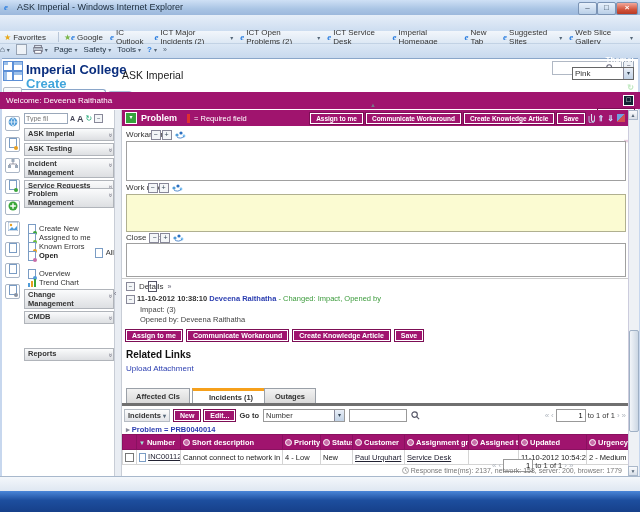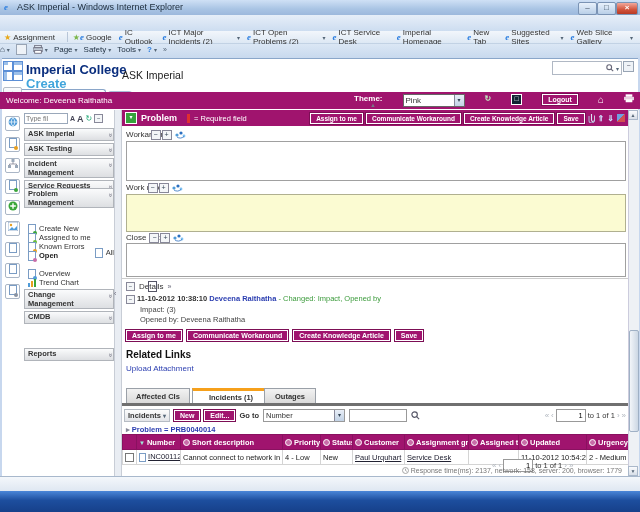--- a/index.html
+++ b/index.html
@@ -63,21 +63,21 @@
   .page-edge{top:58px;width:2px;height:418px;background:#c7d7ee;}
   .logo1{left:26px;top:62px;font-size:13px;font-weight:bold;color:#0a2e7e;}
   .logo2{left:26px;top:76px;font-size:13px;font-weight:bold;color:#41a5dc;}
   .apptitle{left:122px;top:69px;font-size:10.5px;color:#222;}
   .hdr-search{left:552px;top:61px;width:64px;height:12px;border:1px solid #b0b8c4;background:#fff;
     display:flex;align-items:center;justify-content:flex-end;gap:2px;padding:0 2px;}
   .sqbtn{width:9px;height:9px;border:1px solid #98a4b4;background:#eef2f7;
     font-size:7px;line-height:8px;text-align:center;color:#556;}
   .welcome{left:0;top:92px;width:640px;height:17px;background:#a0146e;color:#fff;
     display:flex;align-items:center;font-size:8px;padding:0 6px;box-sizing:border-box;}
-  .wel-right{margin-left:auto;display:flex;align-items:flex-start;gap:20px;}
+  .wel-right{margin-left:auto;display:flex;align-items:flex-end;gap:3px;flex-direction:column;}
   .theme-sel{width:58px;height:11px;background:#fff;border:1px solid #666;color:#333;
     font-size:8px;display:flex;align-items:center;padding-left:2px;position:relative;}
   .selarrow{position:absolute;right:0;top:0;width:9px;height:100%;
     background:linear-gradient(#e8eef6,#c2d2e6);border-left:1px solid #889;
     font-size:6px;color:#345;text-align:center;line-height:10px;}
   .btn-m{background:#a0146e;border:1px solid #fff;outline:1px solid #7c0e55;color:#fff;
     font-weight:bold;font-size:7px;padding:1px 5px;text-align:center;cursor:default;
     font-family:"Liberation Sans",sans-serif;white-space:nowrap;}
   
   .wgrid{left:3px;top:61px;width:21px;height:20px;}
@@ -207,21 +207,21 @@
           <circle cx="4" cy="4" r="3" fill="none" stroke="#667" stroke-width="1.4"></circle>
           <line x1="6.3" y1="6.3" x2="9" y2="9" stroke="#667" stroke-width="1.4"></line>
         </svg>
       <span class="ddk">▾</span>
     </div>
   </div>
 
   <div class="abs favbar">
     <span class="favitem">
       <span class="star">★</span>
-      <span>Assignment</span>
+      <span>Favorites</span>
     </span>
     <span class="favsep"></span>
     <span class="star green">★</span>
     <span class="favitem">
         <span class="mini-ie">e</span>
         <span>Google</span>
       </span>
     <span class="favitem">
         <span class="mini-ie">e</span>
         <span>IC Outlook</span>

